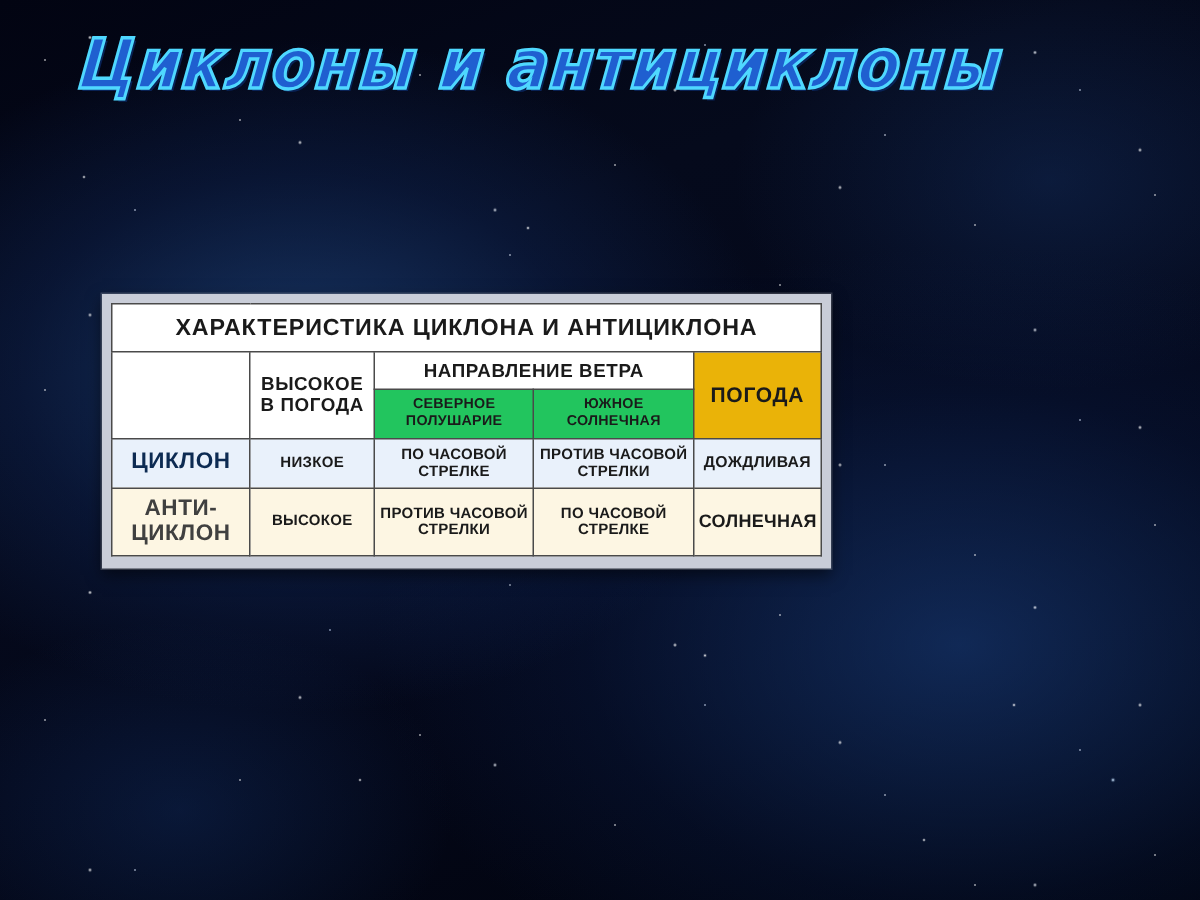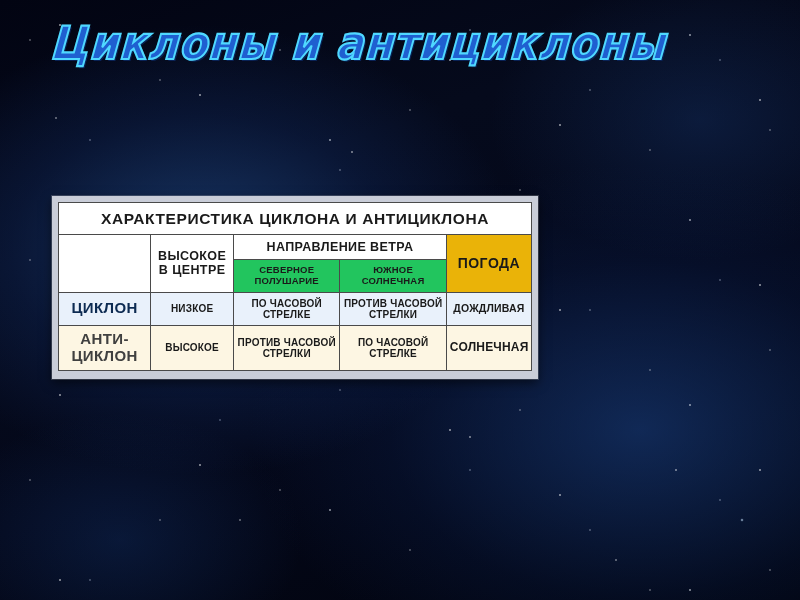--- a/index.html
+++ b/index.html
@@ -96,21 +96,21 @@
       0 0 1px #5fe0ff,
       2px 2px 0 rgba(10,40,100,0.8);
     white-space: nowrap;
     transform: skewX(-6deg) scaleY(1.12);
     transform-origin: left top;
   }
 
   
   #table-card {
     position: absolute;
-    left: 52px;
+    left: 68px;
     top: 196px;
     width: 474px;
     background: #c9cdd8;
     padding: 6px 6px 8px 6px;
     box-shadow: 0 0 0 1px rgba(255,255,255,0.18), 0 4px 10px rgba(0,0,0,0.55);
   }
 
   table.chart {
     border-collapse: collapse;
     width: 100%;
@@ -208,21 +208,21 @@
           <col class="col5">
       </colgroup>
       <tbody>
         <tr>
           <td class="hdr-main" colspan="5">ХАРАКТЕРИСТИКА  ЦИКЛОНА  И  АНТИЦИКЛОНА</td>
         </tr>
         <tr>
           <td class="corner-blank" rowspan="2"></td>
           <td class="hdr-group" rowspan="2">
             <span>ВЫСОКОЕ</span><br>
-            <span>В ЦЕНТРЕ</span>
+            <span>В ПОГОДА</span>
           </td>
           <td class="hdr-group" colspan="2">НАПРАВЛЕНИЕ  ВЕТРА</td>
           <td class="hdr-weather" rowspan="2">ПОГОДА</td>
         </tr>
         <tr>
           <td class="hdr-sub">СЕВЕРНОЕ ПОЛУШАРИЕ</td>
           <td class="hdr-sub">ЮЖНОЕ СОЛНЕЧНАЯ</td>
         </tr>
 
         <tr class="row-cyclone">

